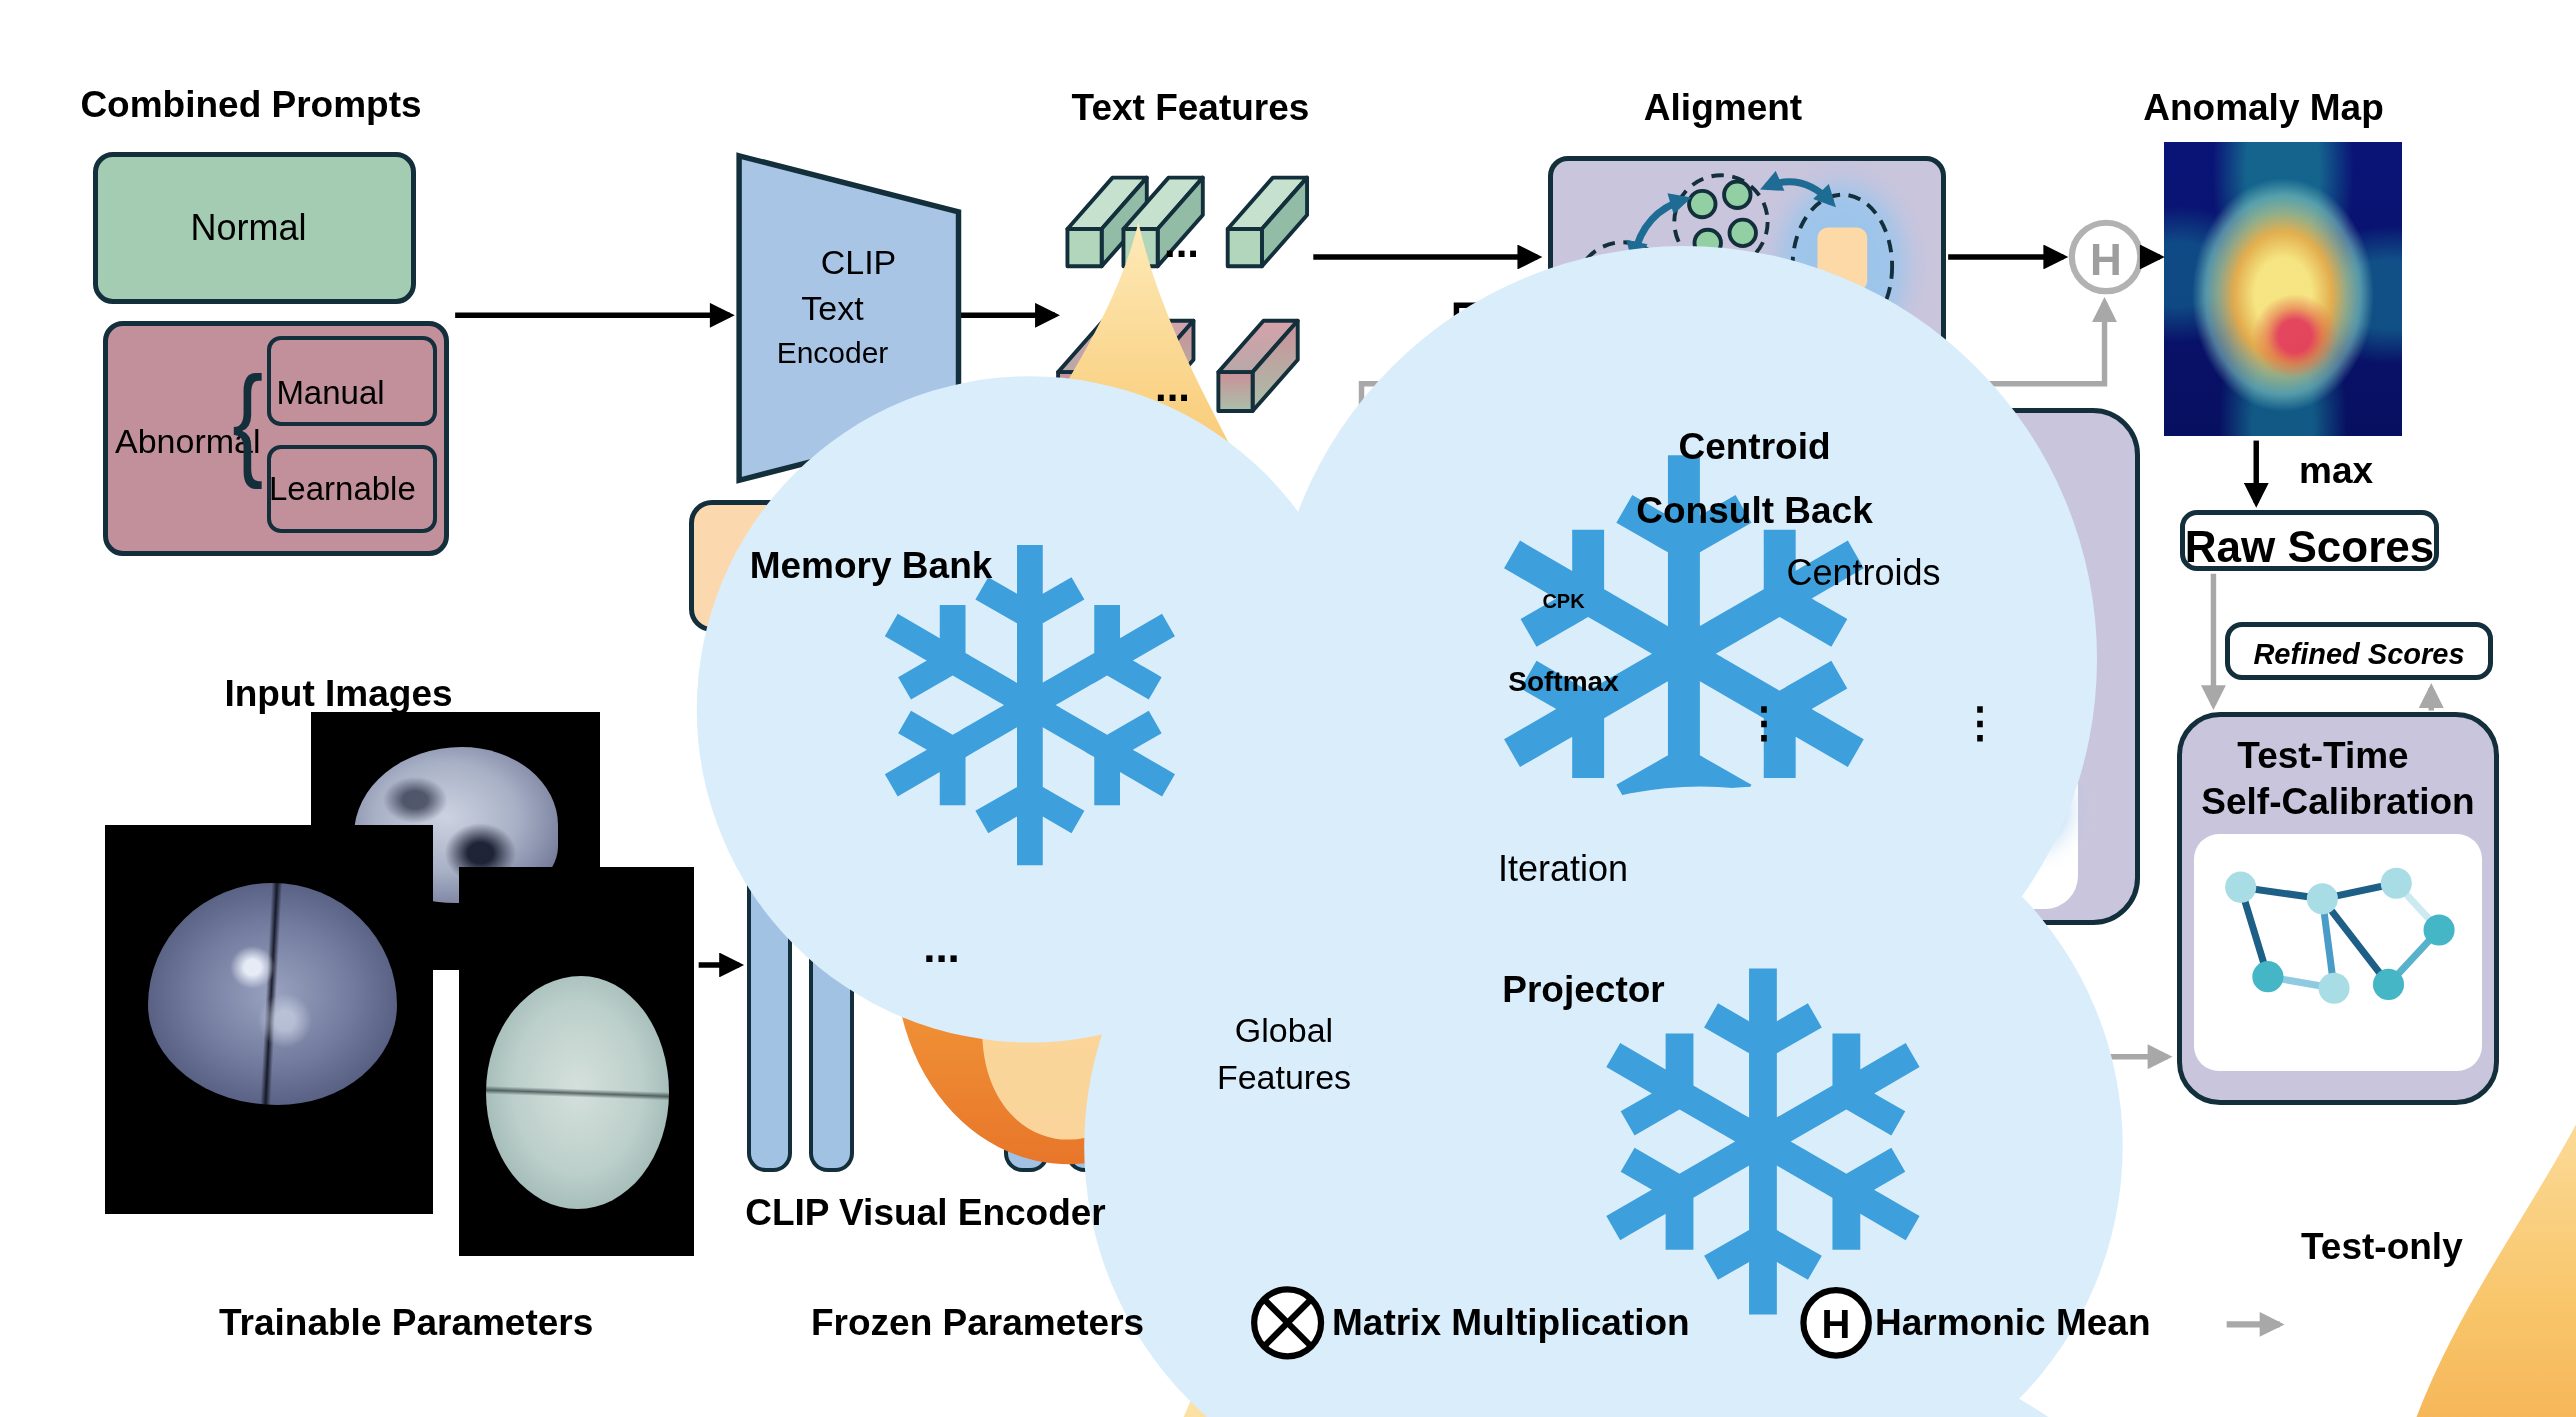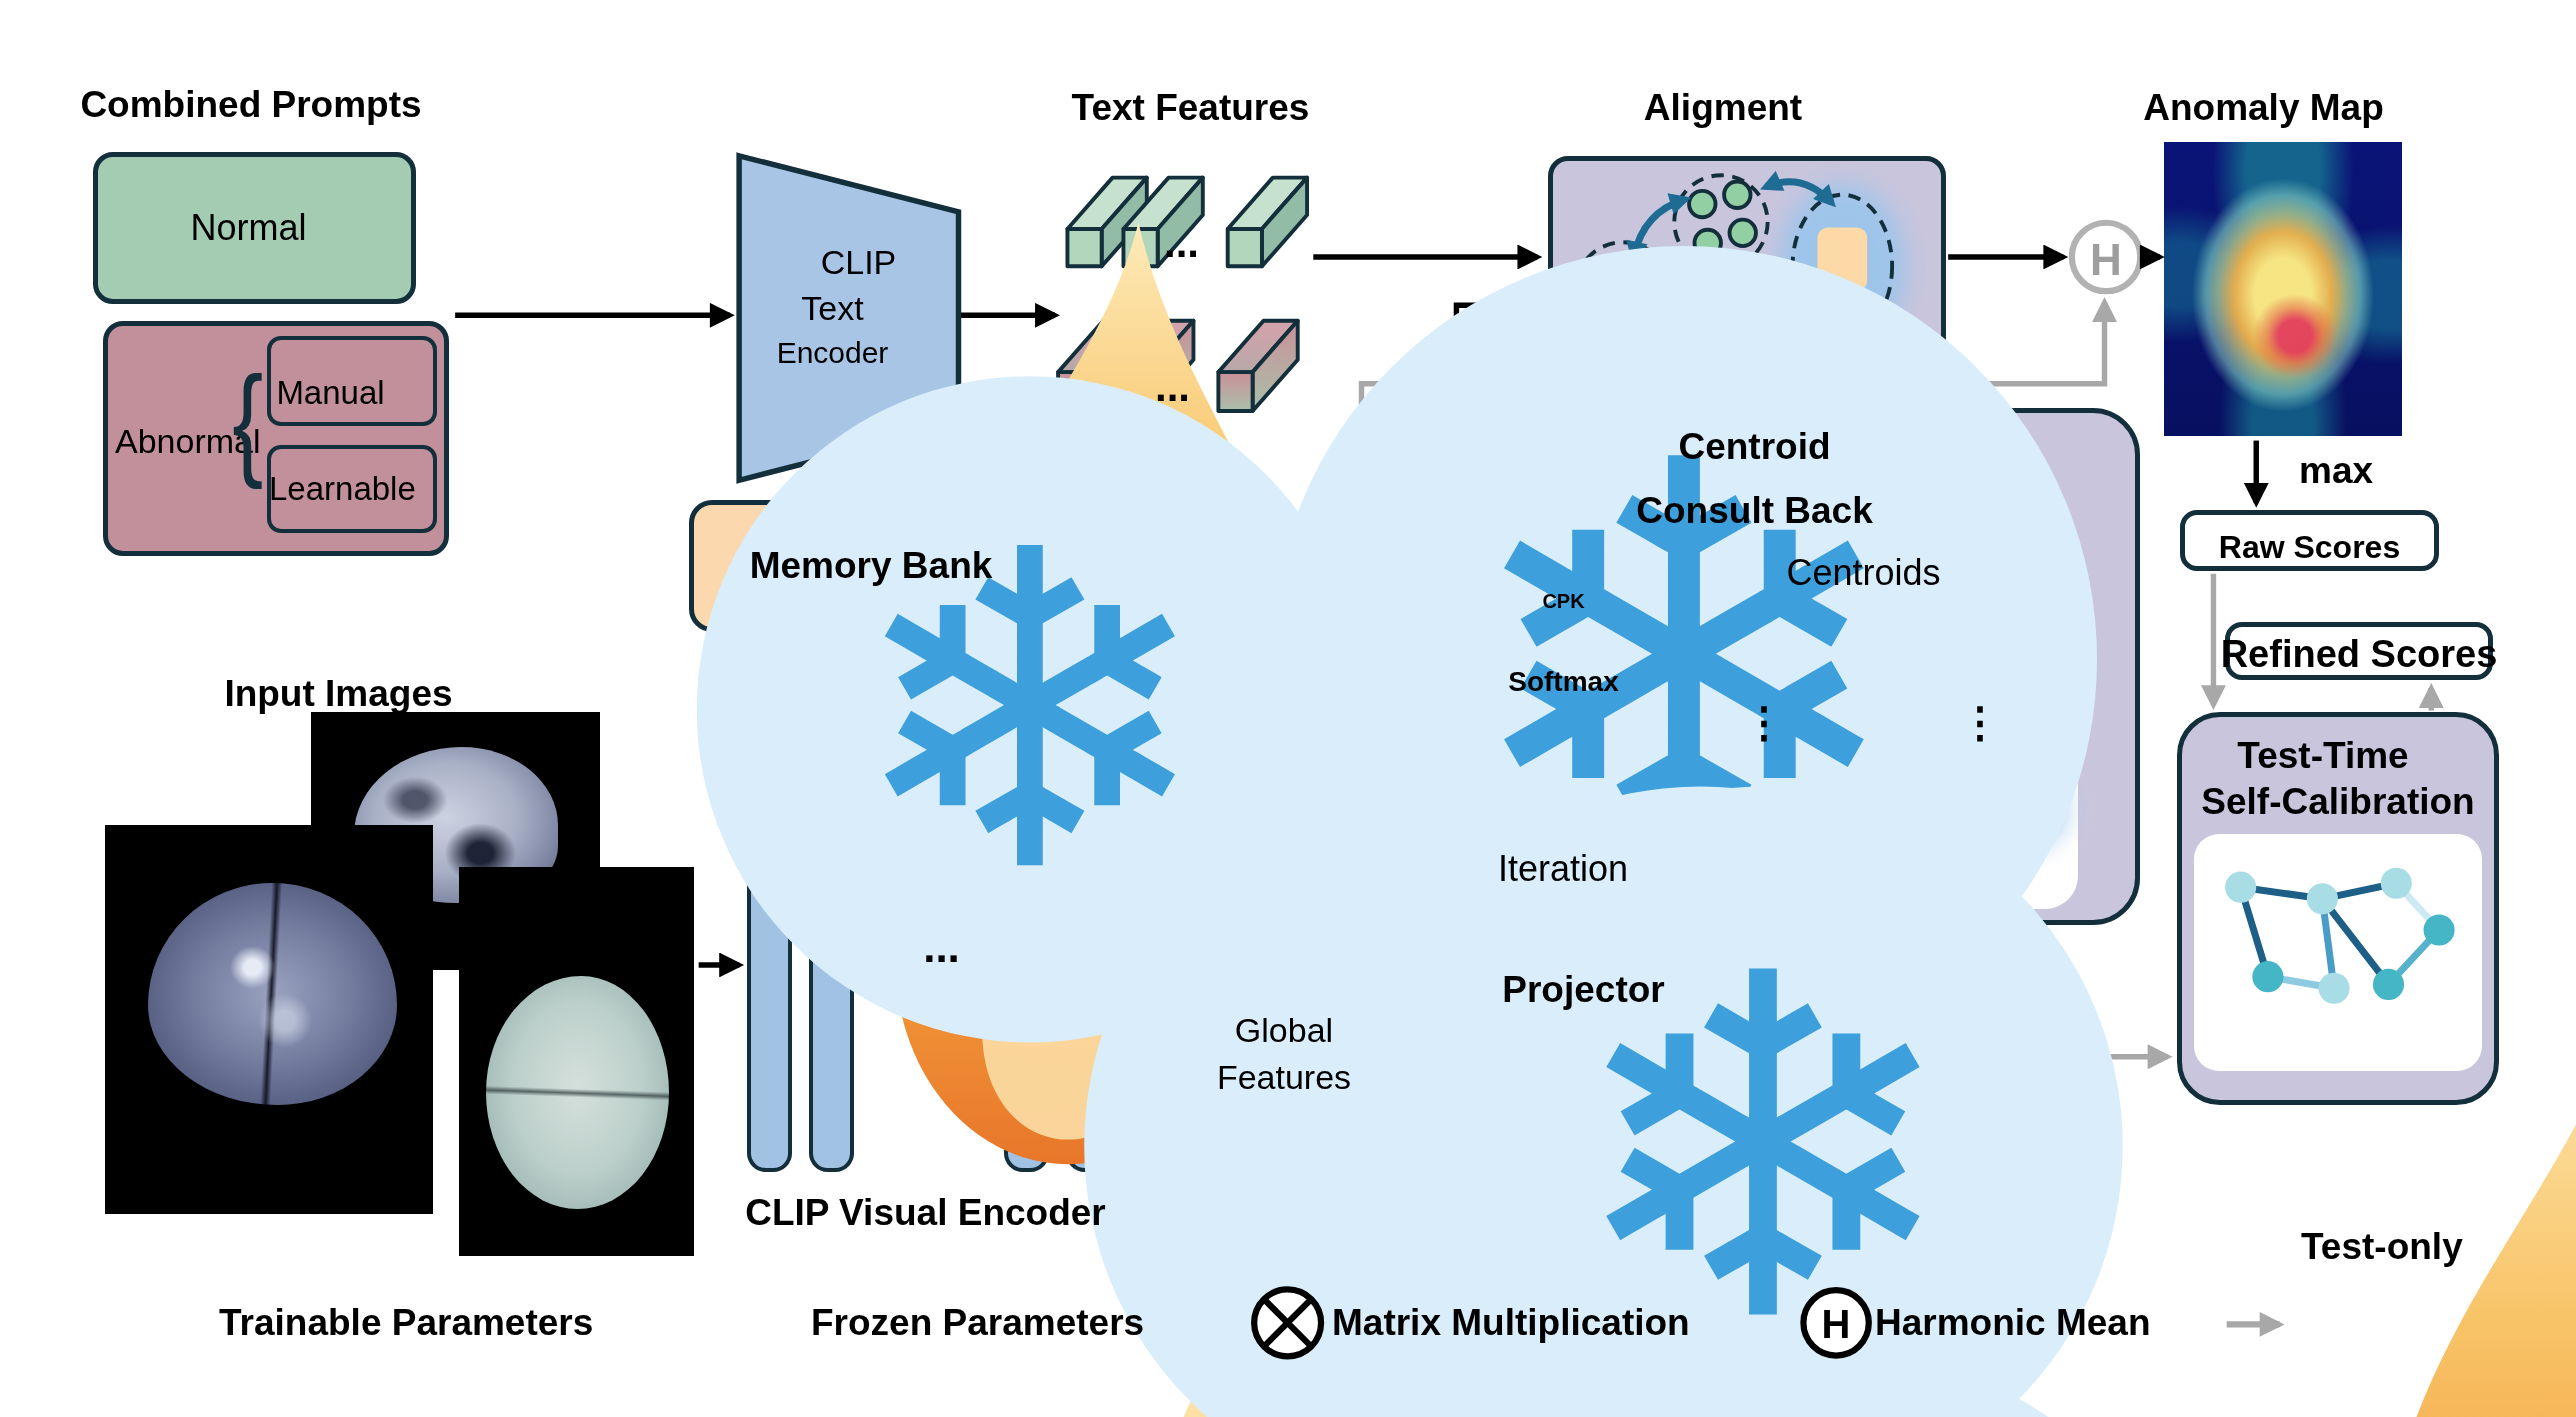--- a/index.html
+++ b/index.html
@@ -385,22 +385,22 @@
 <div class="t b tc" style="left:1478px;top:666px;width:171px;font-size:28px;">Softmax</div>
 <div class="t tc" style="left:1708px;top:552px;width:311px;font-size:36px;">Centroids</div>
 <div class="t" style="left:1498px;top:848px;font-size:36px;">Iteration</div>
 <div class="t b tc" style="left:1743px;top:699px;width:39px;font-size:42px;">⋮</div>
 <div class="t b tc" style="left:1959px;top:699px;width:39px;font-size:42px;">⋮</div>
 
 <div class="t tc" style="left:1176px;top:1011px;width:216px;font-size:34px;">Global</div>
 <div class="t tc" style="left:1176px;top:1058px;width:216px;font-size:34px;">Features</div>
 <div class="t b tc" style="left:1463px;top:969px;width:241px;font-size:37px;">Projector</div>
 
-<div class="t b flex" style="left:2180px;top:510px;width:259px;height:75px;font-size:32px;display:flex;align-items:center;justify-content:center;">Raw Scores</div>
-<div class="t b flex" style="left:2225px;top:622px;width:268px;height:65px;font-size:38px;display:flex;align-items:center;justify-content:center;">Refined Scores</div>
+<div class="t b flex" style="left:2180px;top:510px;width:259px;height:75px;font-size:44px;display:flex;align-items:center;justify-content:center;">Raw Scores</div>
+<div class="t b flex" style="left:2225px;top:622px;width:268px;height:65px;font-size:29px;display:flex;align-items:center;justify-content:center;font-style:italic;">Refined Scores</div>
 <div class="t b tc" style="left:2177px;top:735px;width:292px;font-size:37px;">Test-Time</div>
 <div class="t b tc" style="left:2177px;top:781px;width:322px;font-size:37px;">Self-Calibration</div>
 
 <div class="t b tc" style="left:2085px;top:235px;width:42px;font-size:44px;color:#9e9e9e;">H</div>
 <div class="t b tc" style="left:1819px;top:1301px;width:34px;font-size:40px;">H</div>
 
 <div class="t b" style="left:219px;top:1302px;font-size:37px;">Trainable Parameters</div>
 <div class="t b" style="left:811px;top:1302px;font-size:37px;">Frozen Parameters</div>
 <div class="t b" style="left:1332px;top:1302px;font-size:37px;">Matrix Multiplication</div>
 <div class="t b" style="left:1875px;top:1302px;font-size:37px;">Harmonic Mean</div>

